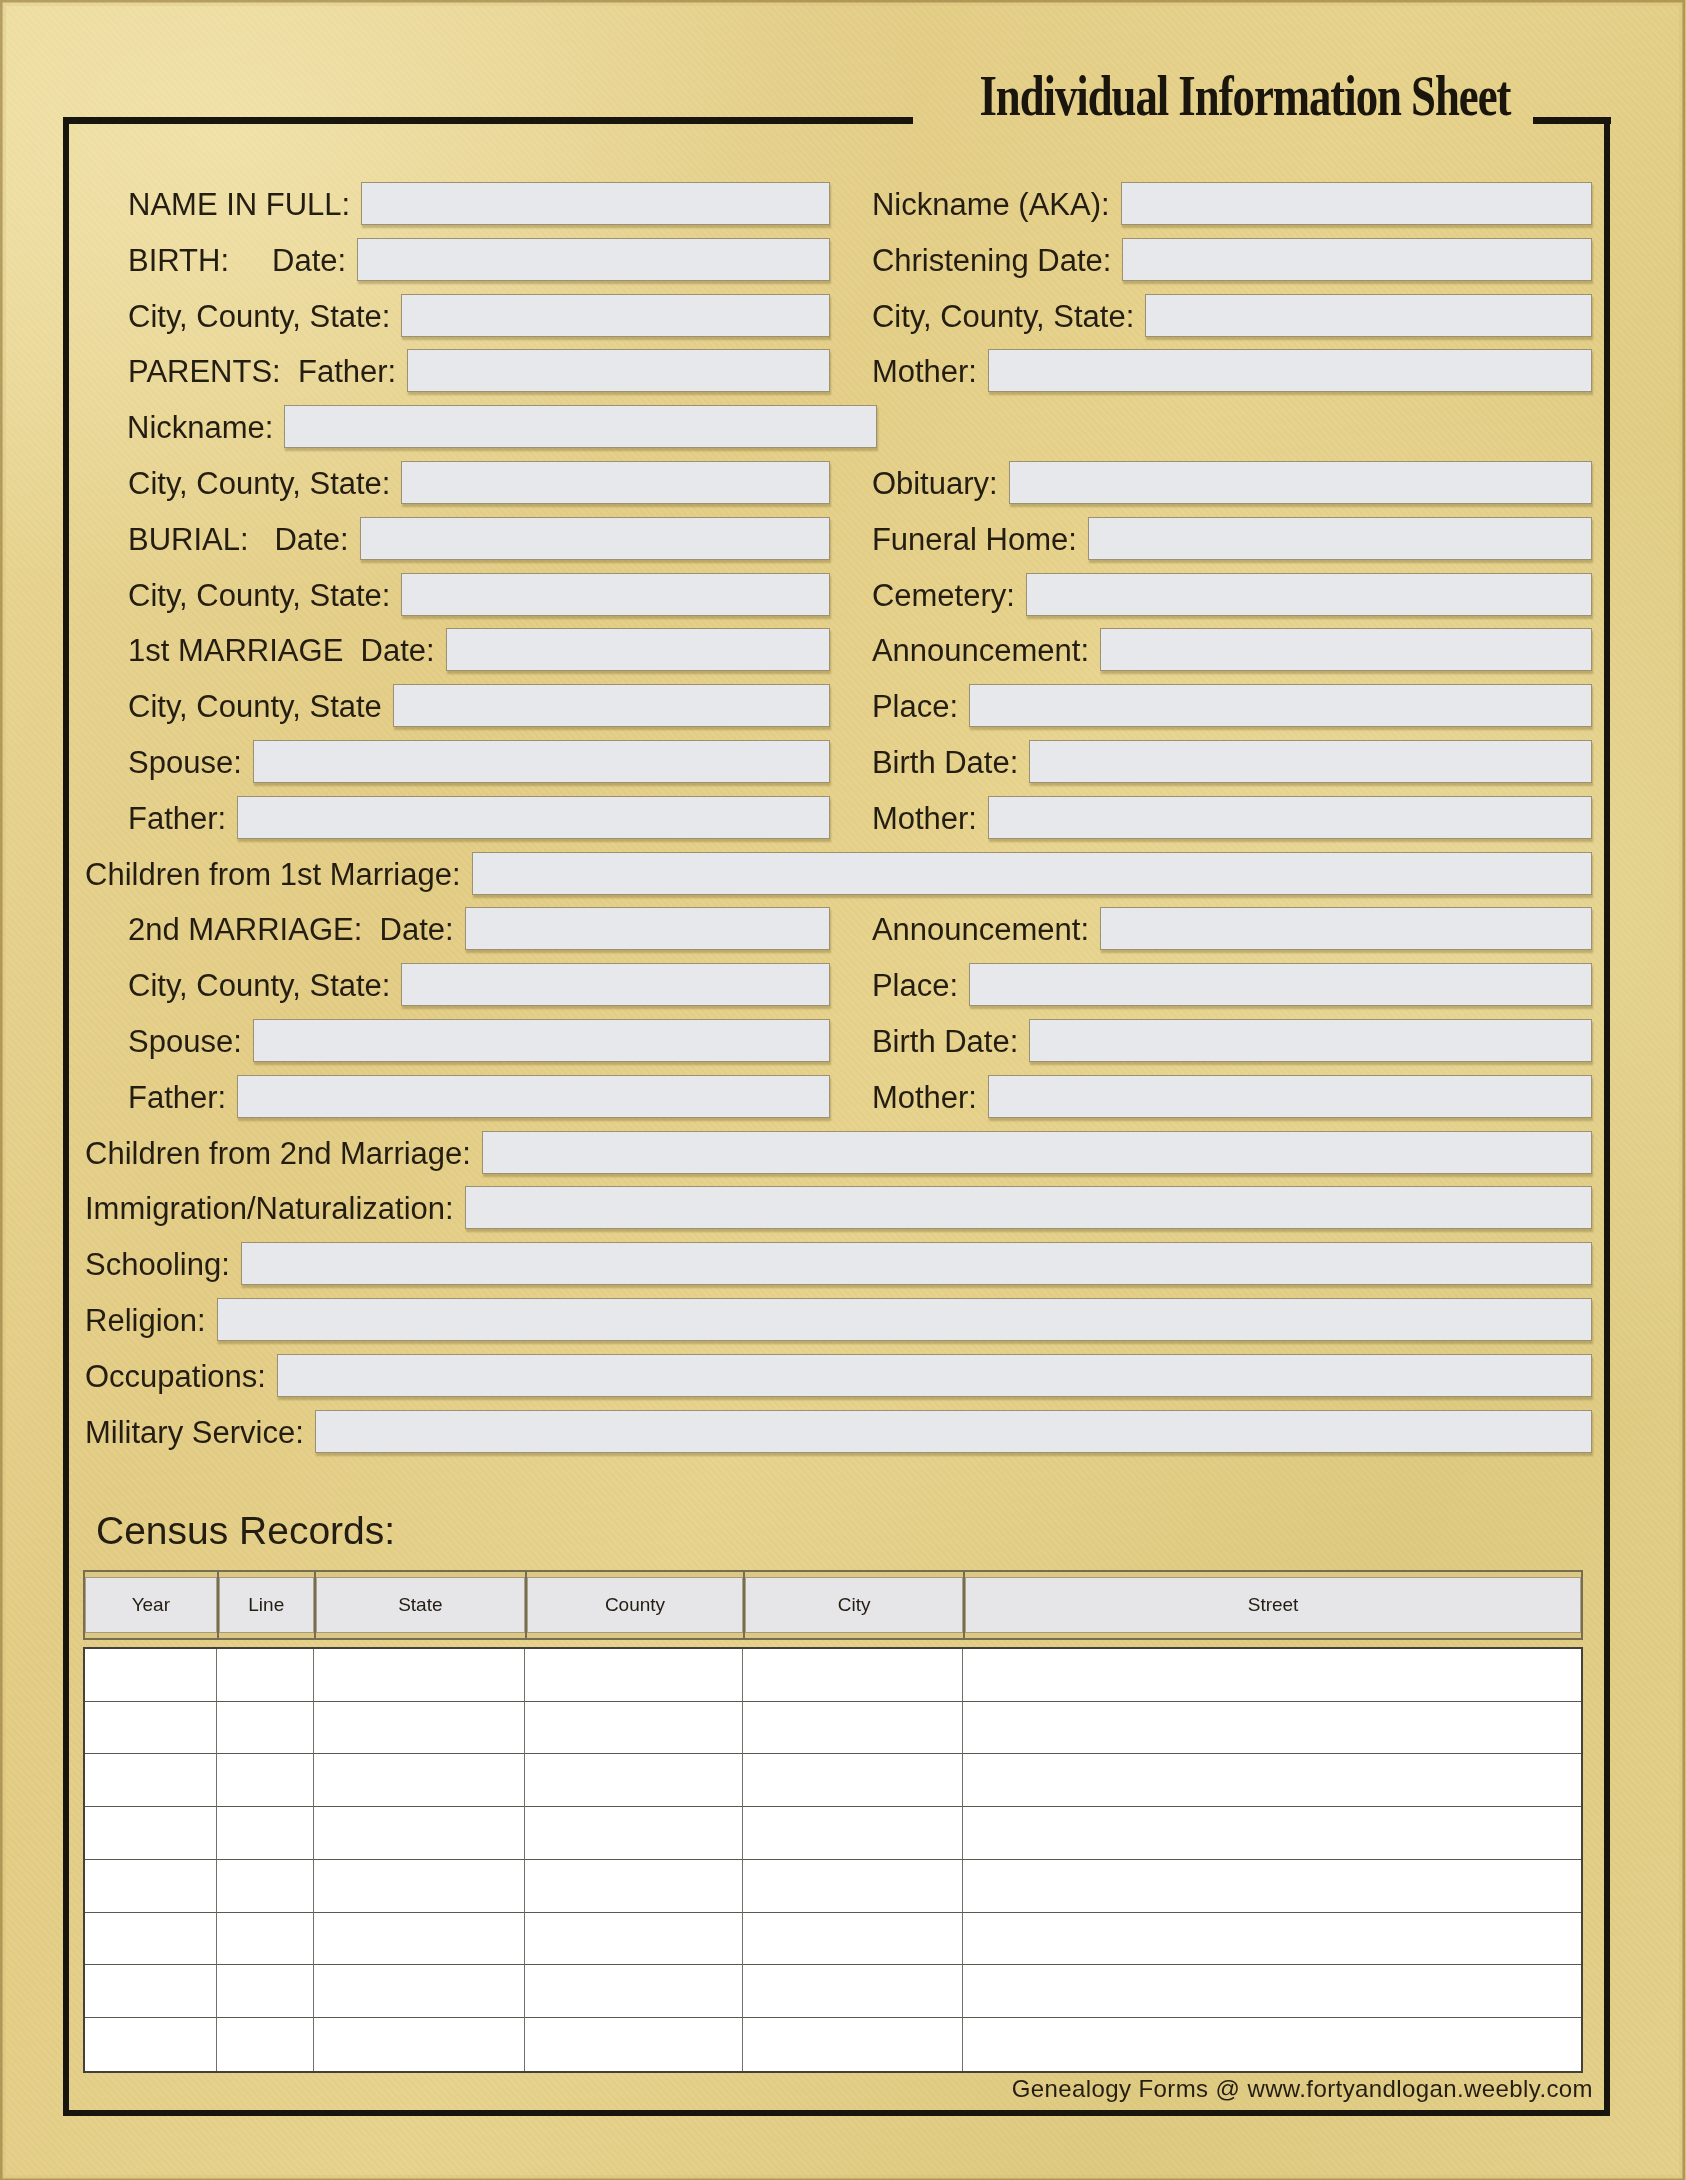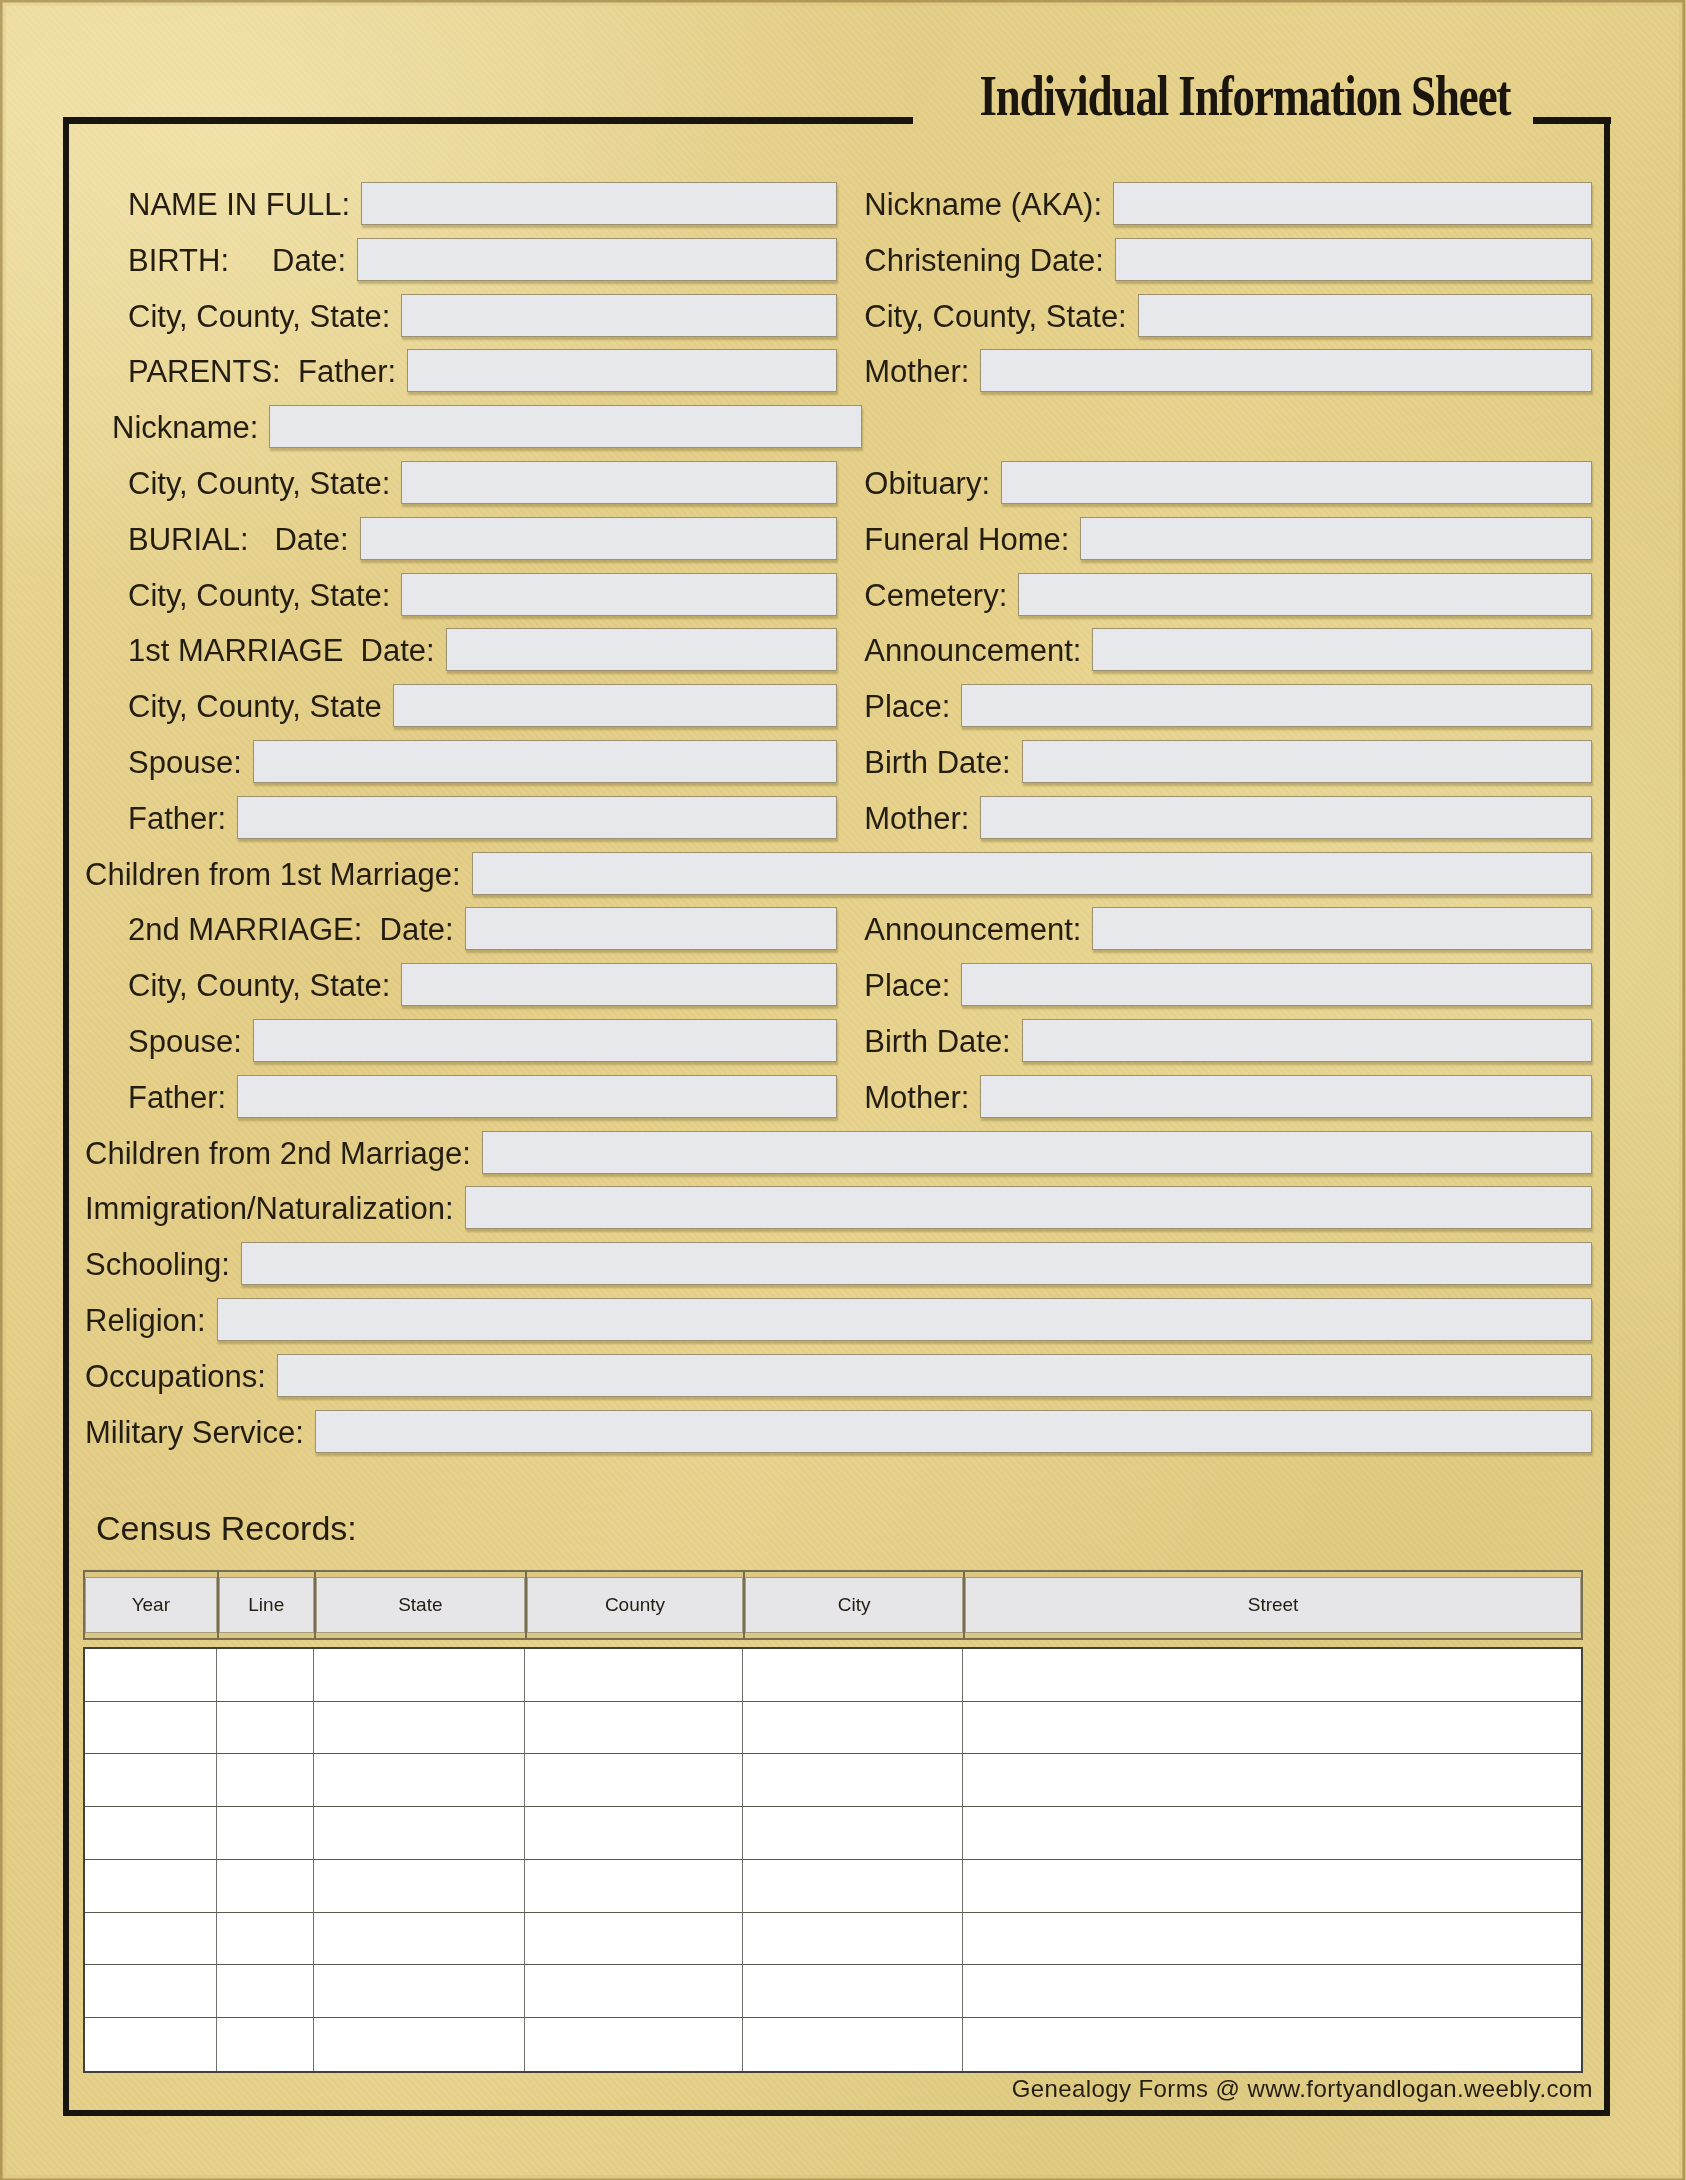--- a/index.html
+++ b/index.html
@@ -33,33 +33,33 @@
     font-family:"Liberation Serif","DejaVu Serif",serif;
     font-weight:bold;font-size:56px;line-height:1.0;
     letter-spacing:-1.3px;color:#1b160d;
     transform:scaleX(.8);transform-origin:center;
   }
   
   .form{position:absolute;left:85px;top:182px;width:1507px;}
   .form-row{display:flex;height:43px;margin-bottom:12.8px;}
   .form-row.xgap{margin-top:5.1px;}
   .pair-left{width:731px;display:flex;margin-left:43px;}
-  .pair-right{width:750px;margin-left:27px;display:flex;}
+  .pair-right{width:750px;margin-left:42px;display:flex;}
   .full-span{width:1507px;display:flex;}
   .lbl{
     font-size:31px;line-height:46px;color:#241d12;
     padding-right:11px;white-space:pre;flex:0 0 auto;
   }
   .field{
     flex:1 1 auto;align-self:stretch;
     background:#e7e8ec;border:1.7px solid #9c9272;
     box-shadow:0.9px 2.6px 1.7px rgba(100,80,30,.30);
   }
   
-  .census-label{position:absolute;left:96px;top:1509px;font-size:34px;color:#241d12;}
+  .census-label{position:absolute;left:96px;top:1509px;font-size:39px;color:#241d12;}
   .census-table{position:absolute;left:83px;top:1570px;width:1500px;}
   .census-header{
     box-sizing:border-box;height:70px;width:100%;
     border:2.6px solid #776d52;background:#ddc883;
     display:grid;grid-template-columns:8.8% 6.5% 14.1% 14.6% 14.7% 1fr;
   }
   .hcell{border-left:2.6px solid #776d52;padding:5.1px 0;box-sizing:border-box;}
   .hcell.first{border-left:none;}
   .hcell-inner{
     height:100%;background:#e6e6e9;box-shadow:inset 0 0 0 0.9px #a49b7e;

